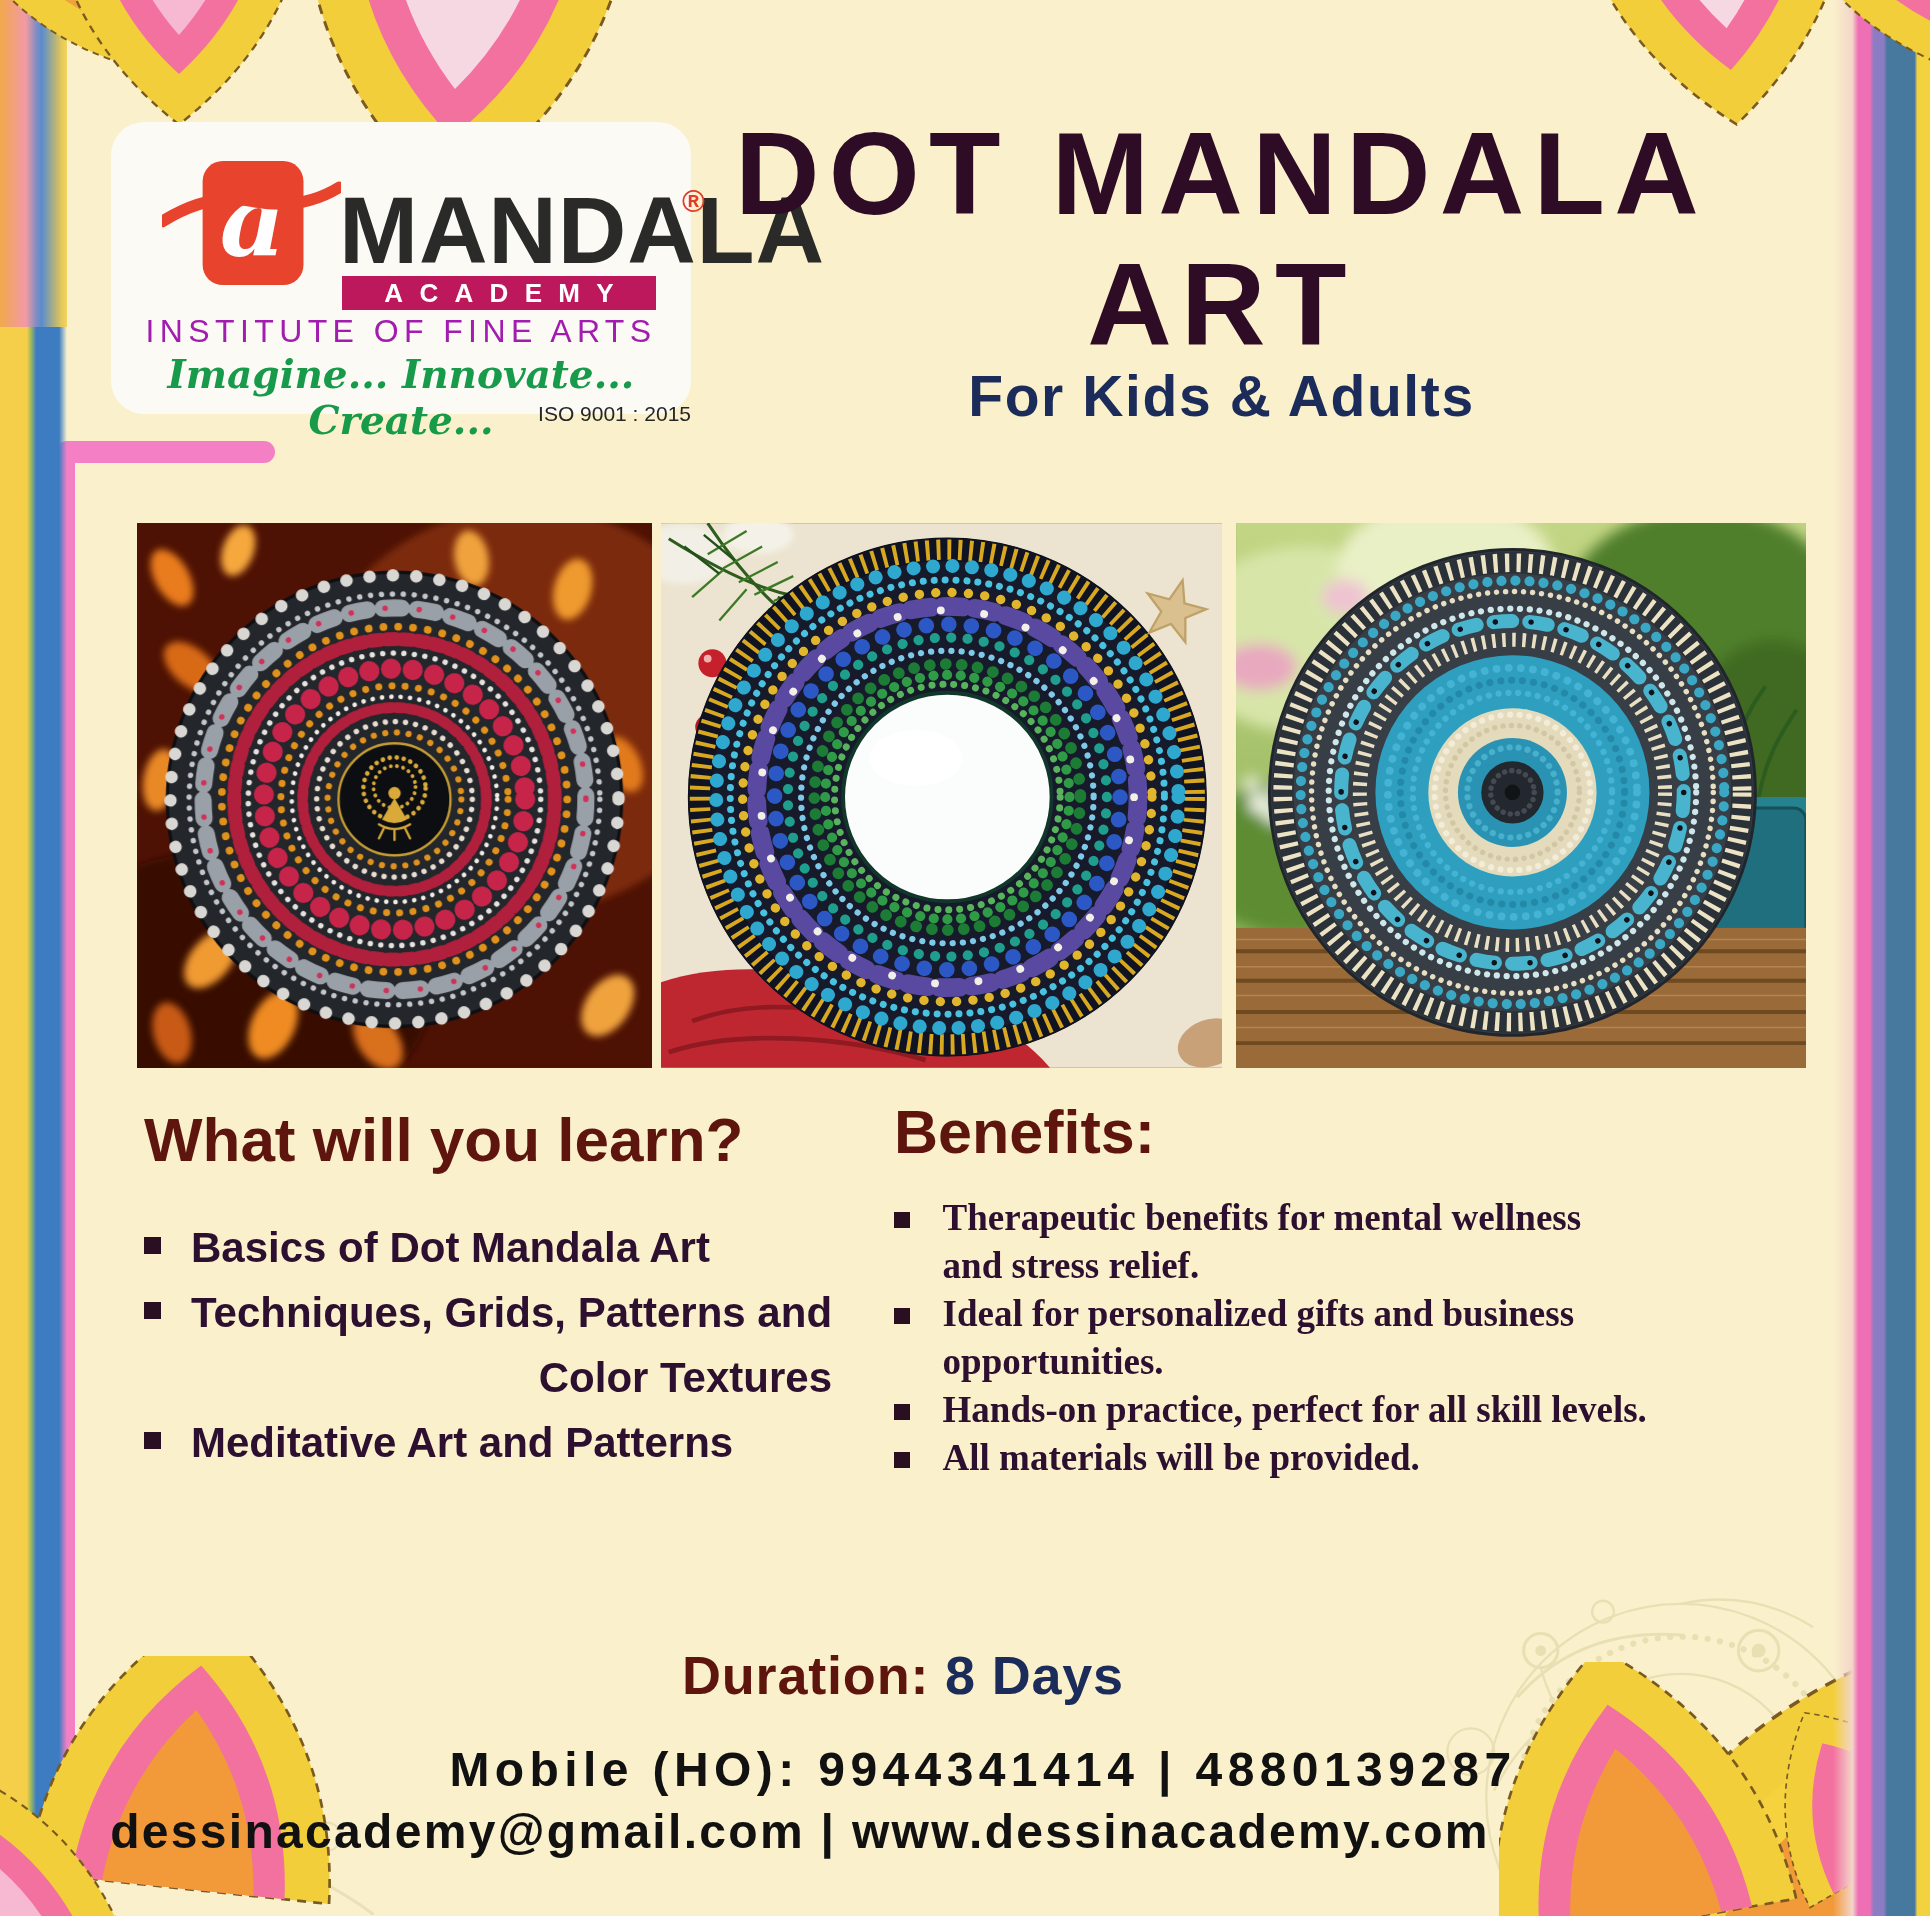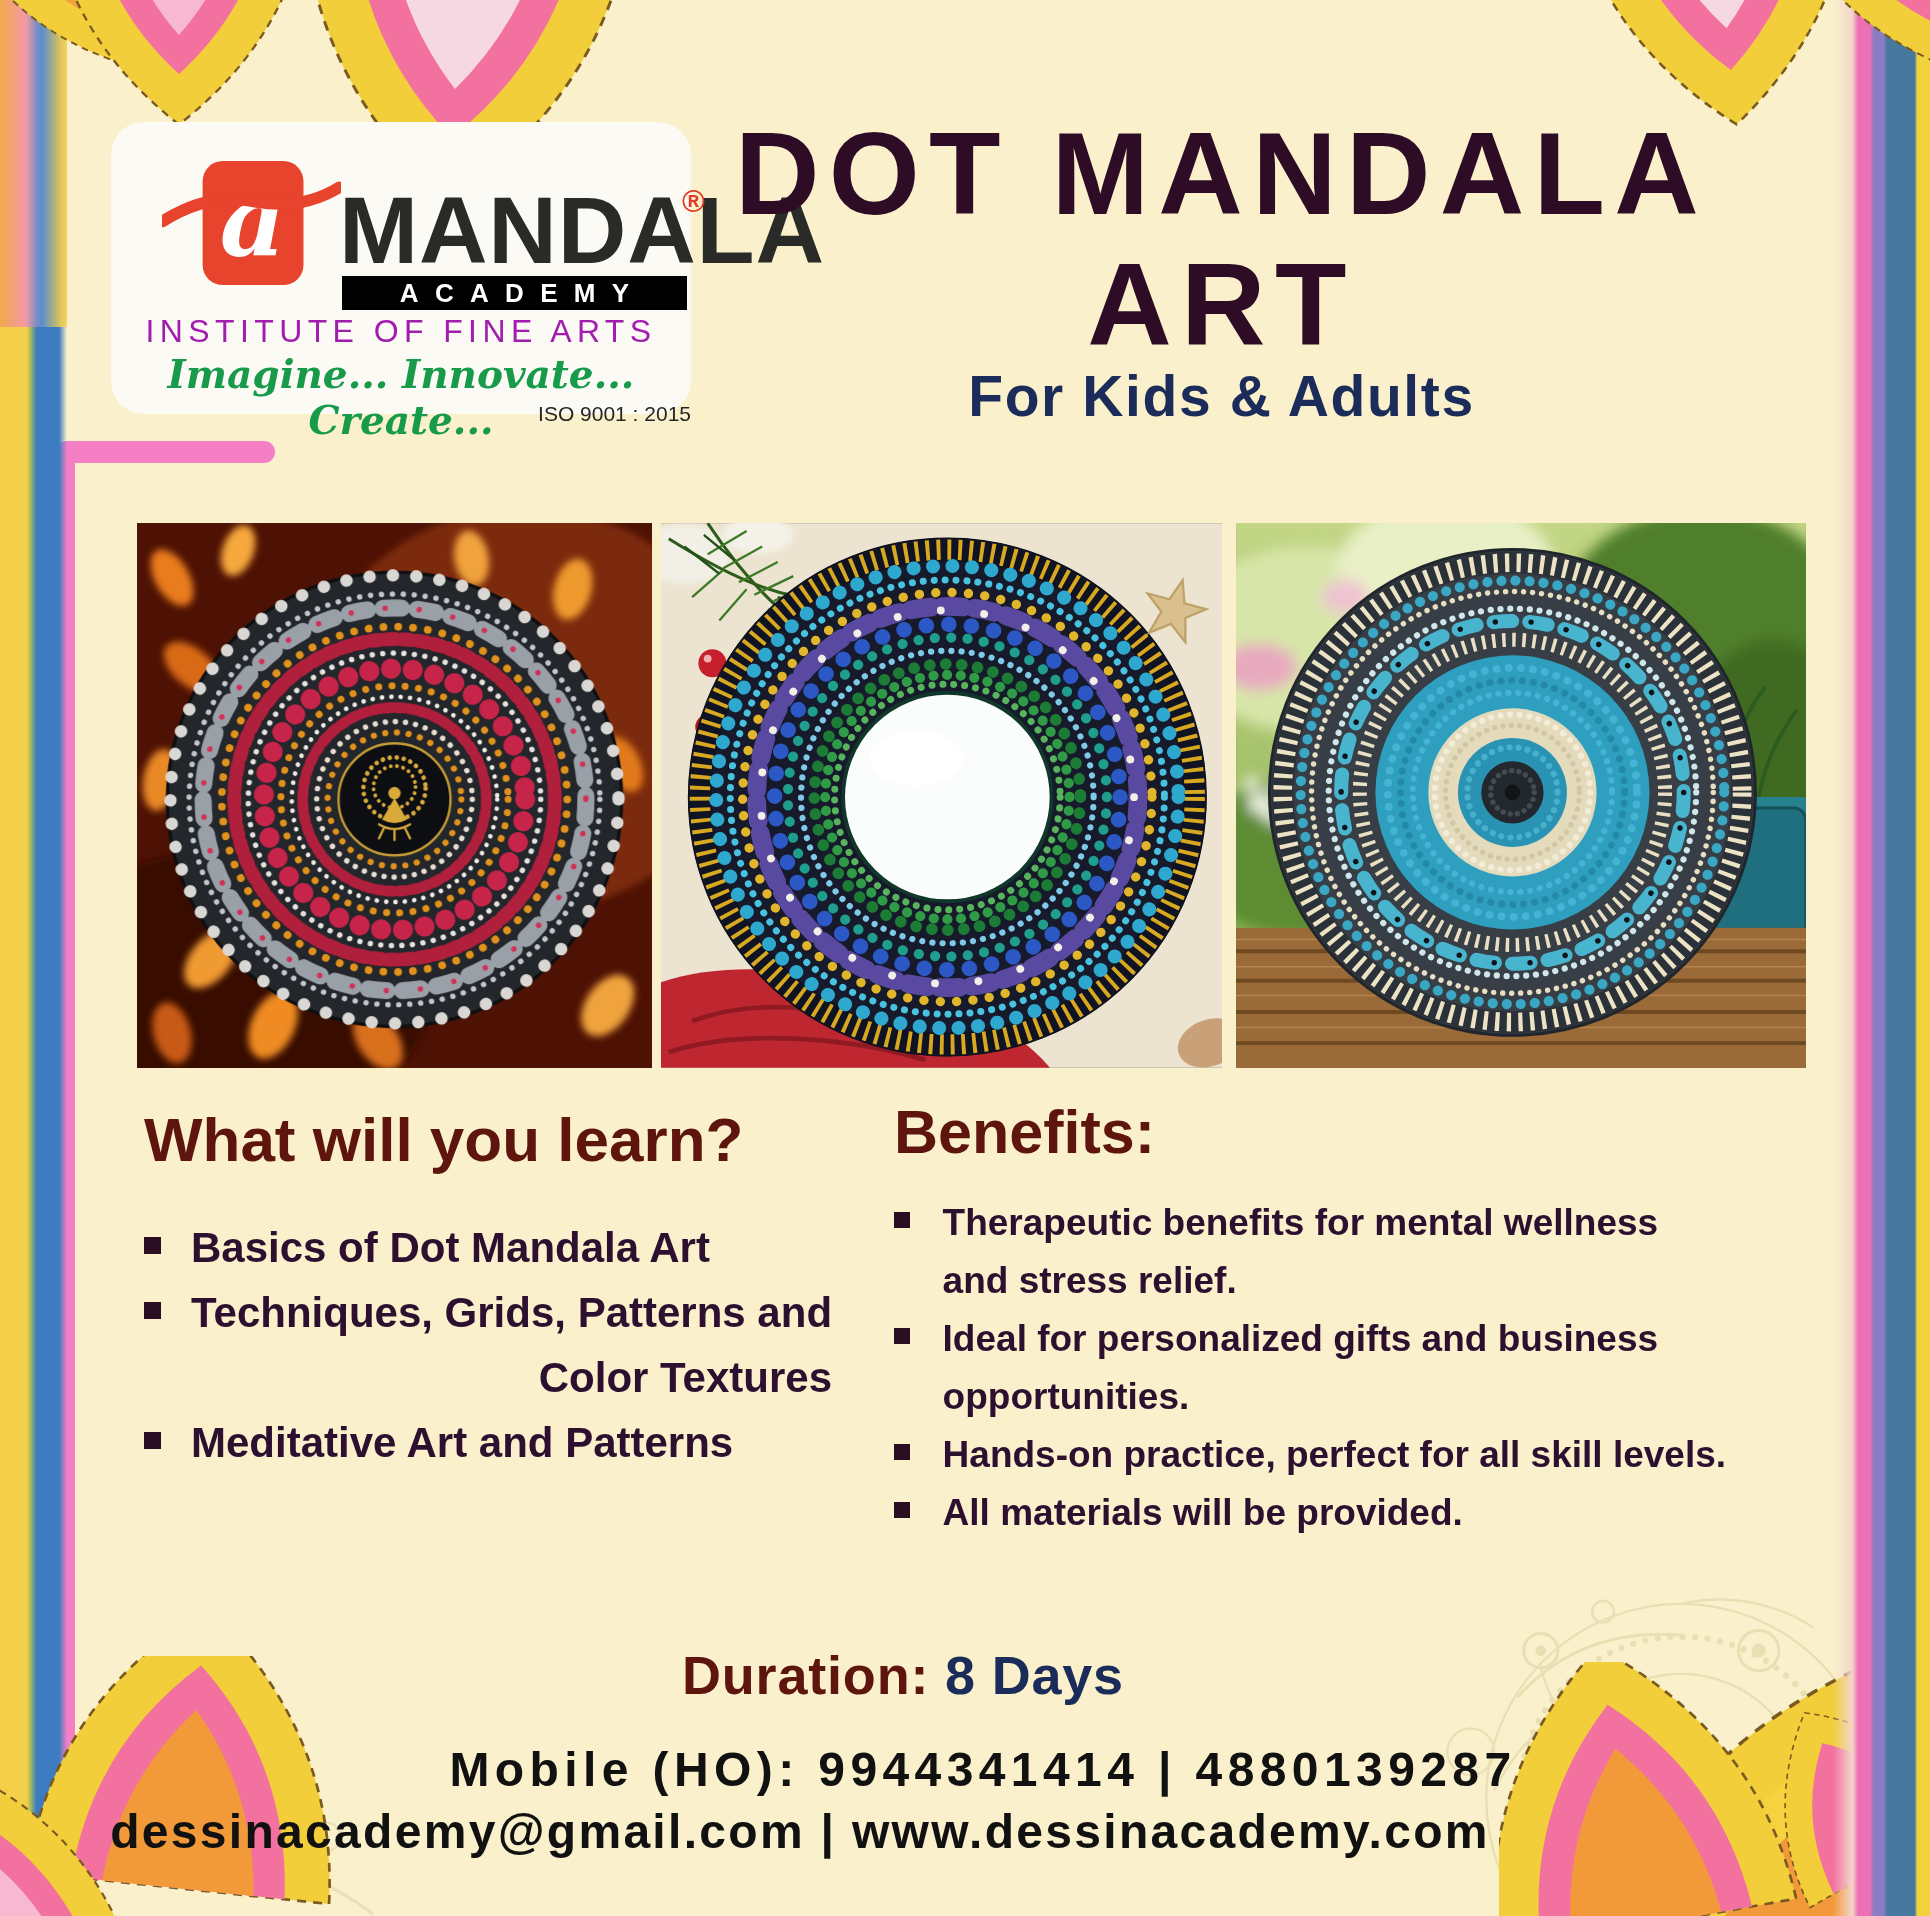--- a/index.html
+++ b/index.html
@@ -21,21 +21,21 @@
   .corner{position:absolute;z-index:5;}
   .corner-br{z-index:3;}
   .watermark{position:absolute;z-index:1;}
 
   
   .logo-card{position:absolute;left:111px;top:122px;width:580px;height:292px;background:#FBFAF4;border-radius:33px;z-index:6;}
   .logo-row{position:absolute;left:51px;top:39px;height:126px;}
   .d-tile{position:absolute;left:0;top:0;}
   .brand-word{position:absolute;left:177px;top:22px;font-size:95px;font-weight:700;letter-spacing:0.8px;color:#2A2A28;line-height:1;}
   .brand-reg{position:absolute;left:520px;top:25px;font-size:31px;font-weight:700;color:#E03C28;line-height:1;}
-  .brand-bar{position:absolute;left:180px;top:115px;width:345px;height:34px;background:#000000;color:#FFFFFF;
+  .brand-bar{position:absolute;left:180px;top:115px;width:314px;height:34px;background:#be185d;color:#FFFFFF;
     font-size:26px;font-weight:700;letter-spacing:16.3px;text-align:center;line-height:34px;text-indent:16.3px;}
   .institute-line{position:absolute;left:0;right:0;top:191px;text-align:center;font-size:32px;font-weight:400;
     letter-spacing:5.4px;color:#a21caf;}
   .tagline-line{position:absolute;left:0;right:0;top:229px;text-align:center;font-family:"DejaVu Serif",serif;
     font-style:italic;font-weight:700;font-size:39px;color:#189A4B;}
   .iso-line{position:absolute;left:16px;right:0;top:280px;text-align:right;font-size:21px;color:#262626;}
 
   
   .title-block{position:absolute;left:704px;top:115px;width:1035px;text-align:center;z-index:7;color:#2E0C26;}
   .title-l1,.title-l2{font-size:117px;font-weight:700;letter-spacing:9.3px;line-height:117px;white-space:nowrap;}
@@ -54,21 +54,21 @@
   .benefits-col{position:absolute;left:894px;top:1097px;width:942px;z-index:7;}
   .sec-heading{font-size:62px;font-weight:700;color:#5E150E;letter-spacing:0px;}
   .benefits-col .sec-heading{font-size:61px;}
   .items{margin-top:40px;}
   .benefits-col .items{margin-top:26.5px;}
   .item{display:flex;align-items:flex-start;}
   .bullet-sq{flex:0 0 auto;width:17px;height:17px;background:#2A0F22;margin-top:22px;margin-right:30px;}
   .benefits-col .bullet-sq{width:15.6px;height:15.6px;margin-top:18.7px;margin-right:33px;}
   .item-text{white-space:pre-line;font-weight:700;color:#2D1030;}
   .learn-col .item-text{font-size:42px;line-height:65px;text-align:right;}
-  .benefits-col .item-text{font-size:37px;line-height:58px;}
+  .benefits-col .item-text{font-size:37px;line-height:48px;font-family:Liberation Serif, serif;}
 
   
   .duration-line{position:absolute;left:0;top:1644px;width:1806px;text-align:center;z-index:7;
     font-size:54px;font-weight:700;letter-spacing:0.8px;}
   .duration-label{color:#5E150E;}
   .duration-value{color:#1B2C5A;}
   .mobile-line{position:absolute;left:36px;top:1742px;width:1894px;text-align:center;z-index:7;
     font-size:48px;font-weight:700;letter-spacing:5.4px;color:#111111;white-space:nowrap;}
   .email-line{position:absolute;left:0;top:1804px;width:1566px;text-align:center;z-index:7;
     font-size:48px;font-weight:700;letter-spacing:2.3px;color:#111111;white-space:nowrap;padding-left:17px;}

